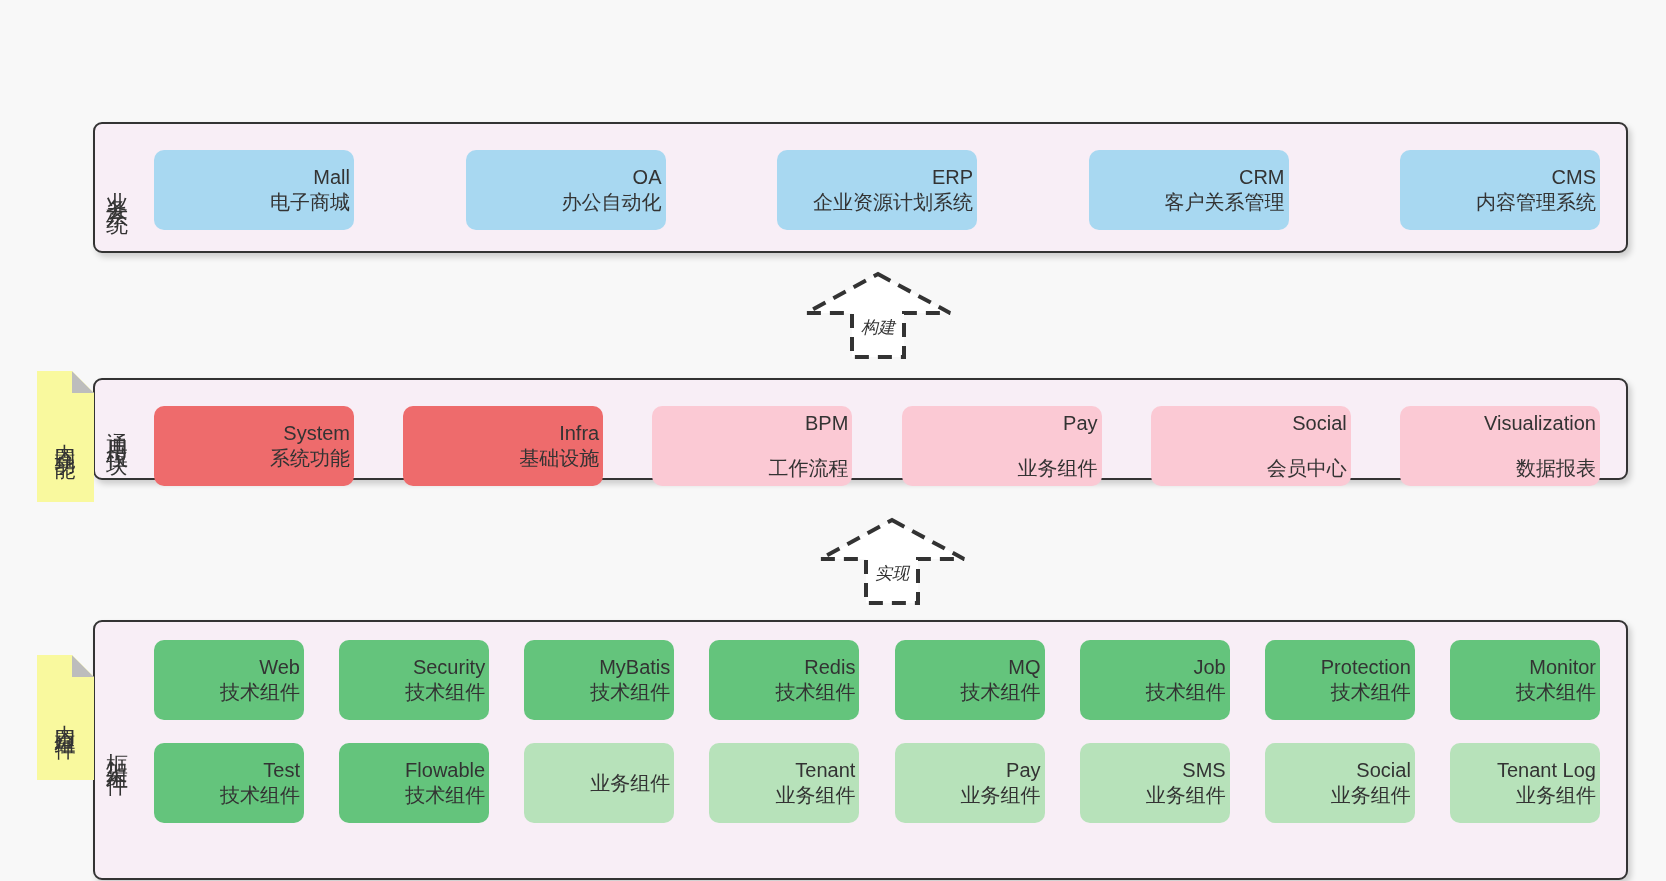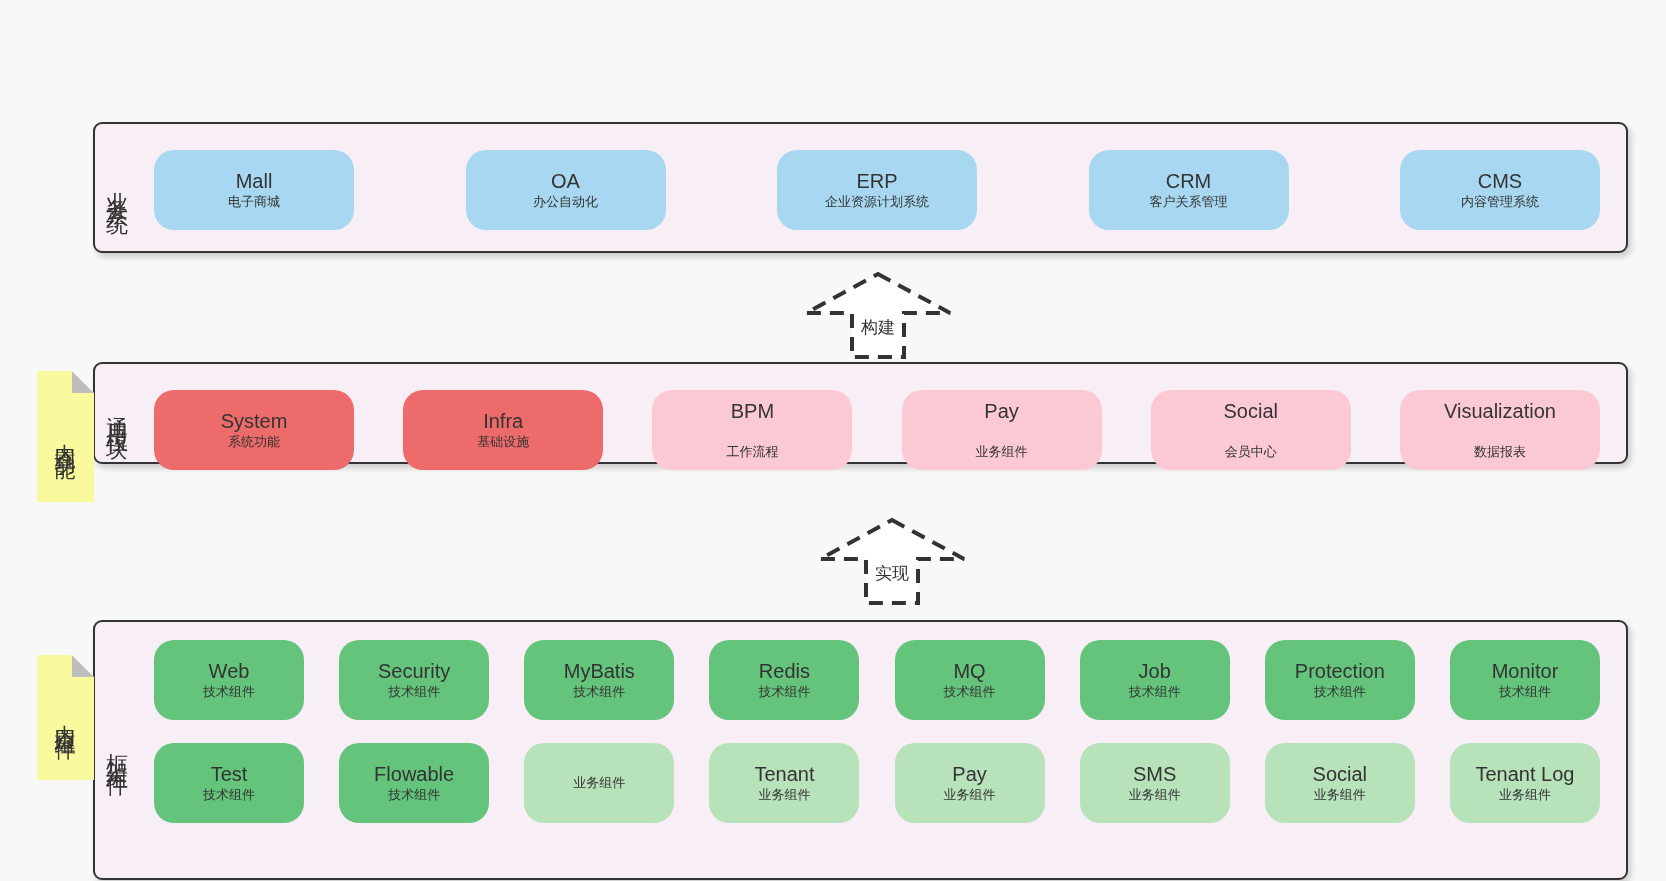--- a/index.html
+++ b/index.html
@@ -18,73 +18,73 @@
   .band{
     position:absolute;left:93px;width:1535px;
     background:var(--band-bg);
     border:2px solid var(--band-border);
     border-radius:9px;
     box-shadow:3px 4px 6px rgba(0,0,0,.18);
     box-sizing:border-box;
     z-index:1;
   }
   .band1{top:122px;height:131px;}
-  .band2{top:362px;height:102px;}
+  .band2{top:378px;height:102px;}
   .band3{top:620px;height:260px;}
 
   .vlabel{
     position:absolute;left:11px;top:50%;transform:translateY(-50%);
     writing-mode:vertical-rl;text-orientation:upright;
     font-size:22px;letter-spacing:7px;line-height:1;
     color:var(--text);white-space:nowrap;
   }
 
   .band-row{
     position:absolute;left:59px;width:1446px;
     display:flex;justify-content:space-between;
   }
   .band1 .band-row, .band2 .band-row{top:26px;}
   .band3 .row1{top:18px;}
   .band3 .row2{top:121px;}
 
   .box{
-    height:80px;border-radius:20px;
-    display:flex;flex-direction:column;align-items:center;justify-content:center;
+    height:80px;border-radius:10px;
+    display:flex;flex-direction:column;align-items:flex-end;justify-content:center;
     text-align:center;line-height:1.25;padding:14px 4px;box-sizing:border-box;
   }
   .w200{width:200px;}
   .w150{width:150px;}
   .b-blue{background:var(--blue);}
   .b-red{background:var(--red);}
   .b-pink{background:var(--pink);gap:20px;}
   .b-green{background:var(--green);}
   .b-lgreen{background:var(--light-green);}
   .box-name{font-size:20px;color:var(--text);}
-  .box-desc{font-size:13px;color:var(--text);}
+  .box-desc{font-size:20px;color:var(--text);}
 
   .sticky{
     position:absolute;left:37px;width:57px;
     background:var(--sticky-yellow);
     clip-path:polygon(0 0, calc(100% - 22px) 0, 100% 22px, 100% 100%, 0 100%);
     z-index:3;
   }
   .sticky1{top:371px;height:131px;}
   .sticky2{top:655px;height:125px;}
   .sticky::after{
     content:"";position:absolute;top:0;right:0;width:22px;height:22px;
     background:#bdbdbd;
     clip-path:polygon(0 0, 100% 100%, 0 100%);
   }
   .sticky-text{
     position:absolute;left:50%;top:50%;transform:translate(-50%,-50%);
     writing-mode:vertical-rl;text-orientation:upright;
     font-size:21px;letter-spacing:5px;line-height:1;color:var(--text);white-space:nowrap;
   }
 
-  .arrow{position:absolute;width:148px;height:90px;z-index:2;}
+  .arrow{position:absolute;width:148px;height:90px;z-index:2;font-style:italic;}
   .arrow1{left:804px;top:271px;}
   .arrow2{left:818px;top:517px;}
   .arrow svg{position:absolute;left:0;top:0;overflow:visible;}
   .arrow polygon{
     fill:#ffffff;stroke:var(--band-border);stroke-width:4;
     stroke-dasharray:14 9;stroke-linejoin:miter;
   }
   .arrow-label{
     position:absolute;left:50%;top:44px;transform:translateX(-50%);
     background:#ffffff;padding:1px 3px;

